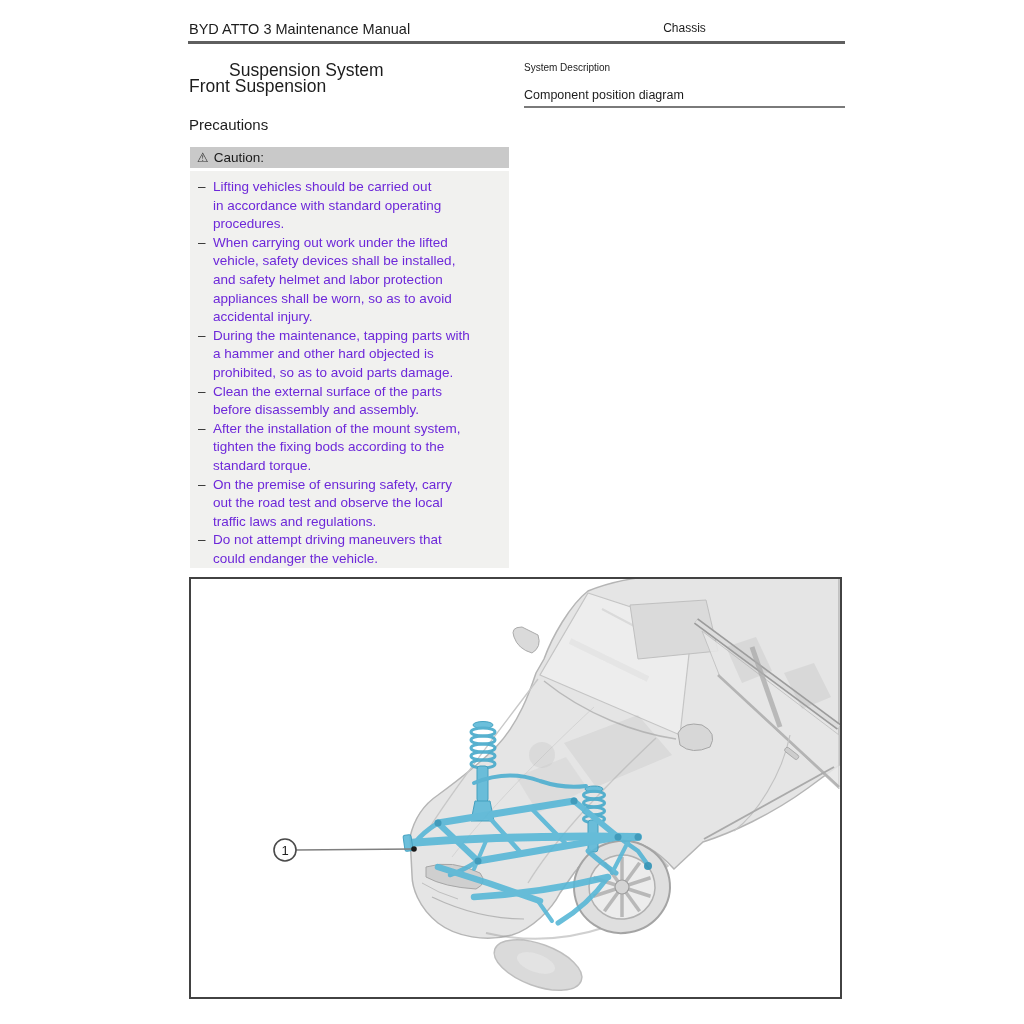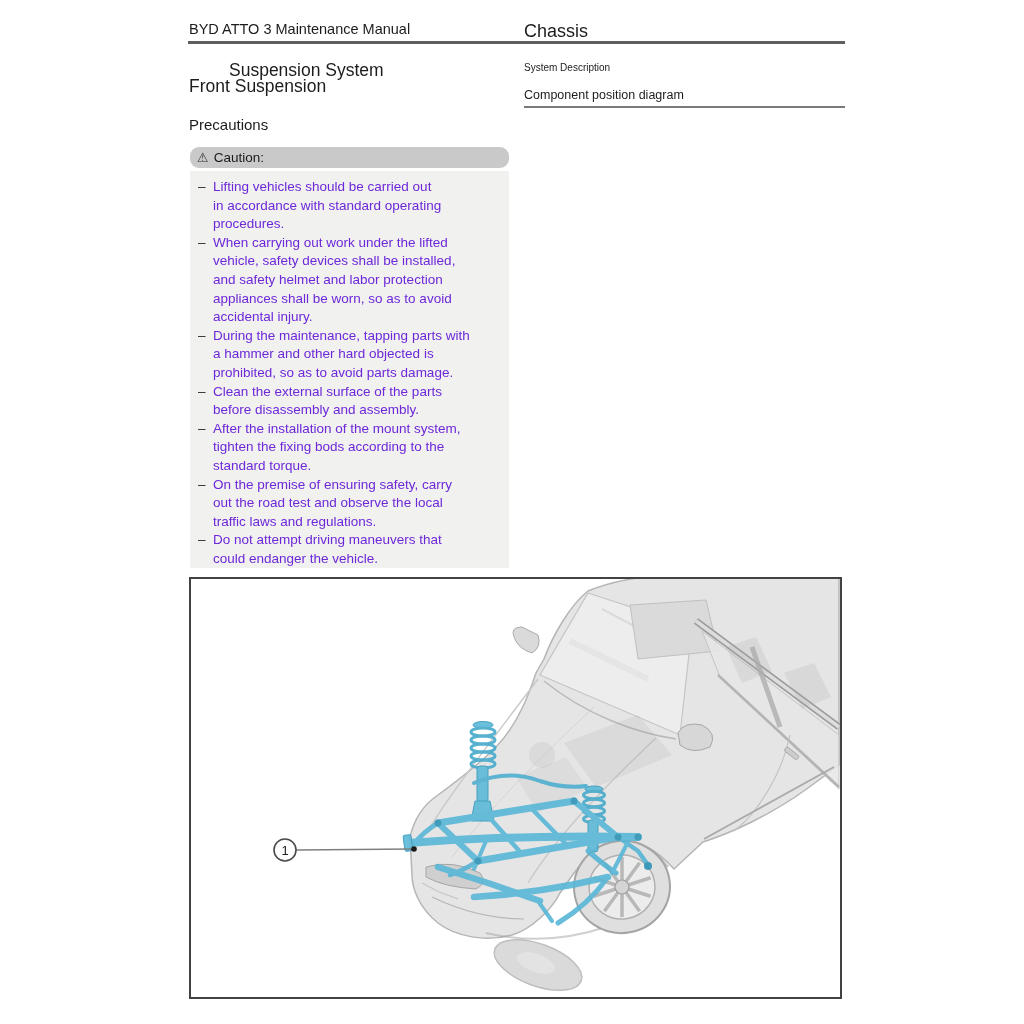--- a/index.html
+++ b/index.html
@@ -2,36 +2,36 @@
 <html><head>
 <meta charset="utf-8">
 <style>
   * { margin:0; padding:0; box-sizing:border-box; }
   html,body { width:1024px; height:1024px; background:#ffffff;
     font-family:"Liberation Sans","DejaVu Sans",sans-serif; color:#1c1c1c; }
   .page { position:relative; width:1024px; height:1024px; background:#fff; overflow:hidden; }
 
   
   .hdr-title { position:absolute; left:189px; top:21px; font-size:14.5px; }
-  .hdr-right { position:absolute; left:524px; top:21px; width:321px; text-align:left; font-size:18px; }
+  .hdr-right { position:absolute; left:524px; top:21px; width:321px; text-align:center; font-size:12px; }
   .hdr-rule  { position:absolute; left:188px; top:41px; width:657px; height:3px; background:#5f5f5f; }
 
   
   .h-system    { position:absolute; left:189px; top:60px;  font-size:17.5px;margin-left:40px; }
   .h-subsystem { position:absolute; left:189px; top:76px;  font-size:17.5px; }
   .h-section   { position:absolute; left:189px; top:116px; font-size:15px; }
 
   
   .rc-title    { position:absolute; left:524px; top:62px; font-size:10px; }
   .rc-subtitle { position:absolute; left:524px; top:88px; font-size:12.5px; }
   .rc-rule     { position:absolute; left:524px; top:106px; width:321px; height:1.5px; background:#7a7a7a; }
 
   
   .caution-bar { position:absolute; left:190px; top:147px; width:319px; height:21px;
-    background:#c9c9c9; font-size:13.5px; line-height:21px; padding-left:7px; color:#1a1a1a;border-radius:9px; }
+    background:#c9c9c9; font-size:13.5px; line-height:21px; padding-left:7px; color:#1a1a1a; }
   .caution-bar .warn { font-size:13px; margin-right:5px; color:#333; }
   .caution-body { position:absolute; left:190px; top:171px; width:319px; height:397px;
     background:#f1f1ef; overflow:hidden; }
   .caution-list { list-style:none; padding-top:7px; }
   .caution-list li { position:relative; padding-left:23px; }
   .caution-list .dash { position:absolute; left:8px; top:0; font-size:13.5px; line-height:18.6px; color:#222; }
   .caution-list .ln { font-size:13.5px; line-height:18.6px; white-space:nowrap; color:#6d28d9; }
 
   
   .figure-frame { position:absolute; left:189px; top:577px; width:653px; height:422px;

